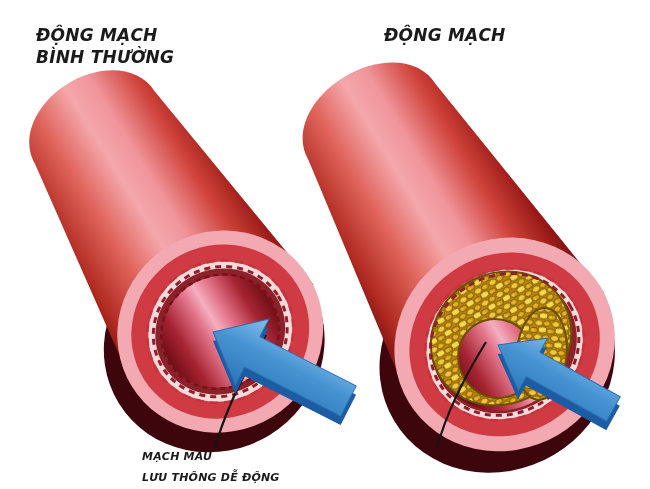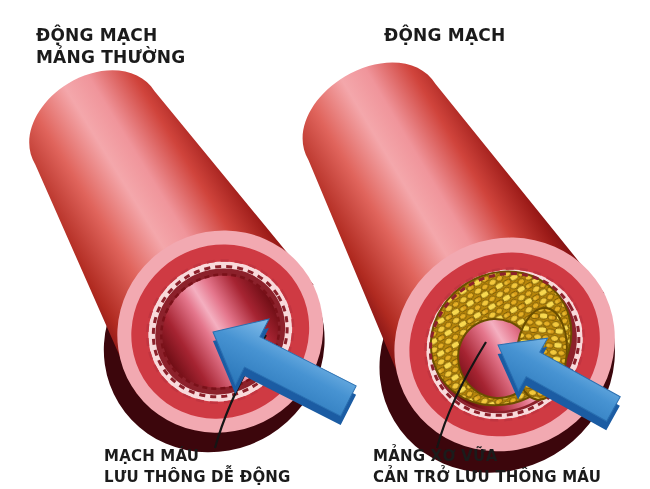--- a/index.html
+++ b/index.html
@@ -11,26 +11,27 @@
     font-family:"DejaVu Sans","Liberation Sans",sans-serif;
   }
   .stage svg{position:absolute;left:0;top:0;}
   .lbl{
     position:absolute;
     color:#1b1b1b;
     font-weight:bold;
     white-space:nowrap;
     line-height:22px;
     letter-spacing:0.2px;
+    font-style:italic;
   }
   .lbl span{display:block;}
   .title{font-size:17px;}
   .title-left{left:36px;top:24px;}
   .title-right{left:384px;top:24px;}
-  .caption{font-size:15px;line-height:21px;}
+  .caption{font-size:11px;line-height:21px;margin-left:38px;}
   .caption-left{left:104px;top:446px;}
   .caption-right{left:373px;top:446px;}
 </style>
 </head>
 <body>
 
 <div class="stage">
 
   <svg width="650" height="489" viewBox="0 0 650 489">
     <defs>
@@ -104,30 +105,26 @@
       <path fill="url(#arrowGrad)" stroke="#2a6fb0" stroke-width="1" d="M 0 0 L 44 -37 L 44 -17 L 152 -17 L 152 17 L 44 17 L 44 37 Z"></path>
     </g>
     <g transform="translate(498,345) rotate(29)">
       <path transform="translate(4,8)" fill="#1b5ca3" d="M 0 0 L 40 -30 L 40 -14 L 132 -14 L 132 14 L 40 14 L 40 30 Z"></path>
       <path fill="url(#arrowGrad)" stroke="#2a6fb0" stroke-width="1" d="M 0 0 L 40 -30 L 40 -14 L 132 -14 L 132 14 L 40 14 L 40 30 Z"></path>
     </g>
   </svg>
 
   <div class="lbl title title-left">
     <span>ĐỘNG MẠCH</span>
-    <span>MẢNG THƯỜNG</span>
+    <span>BÌNH THƯỜNG</span>
   </div>
 
   <div class="lbl title title-right">
     <span>ĐỘNG MẠCH</span>
   </div>
 
   <div class="lbl caption caption-left">
     <span>MẠCH MÁU</span>
     <span>LƯU THÔNG DỄ ĐỘNG</span>
   </div>
 
-  <div class="lbl caption caption-right">
-    <span>MẢNG XƠ VỮA</span>
-    <span>CẢN TRỞ LƯU THÔNG MÁU</span>
-  </div>
 
 </div>
 
 </body></html>

